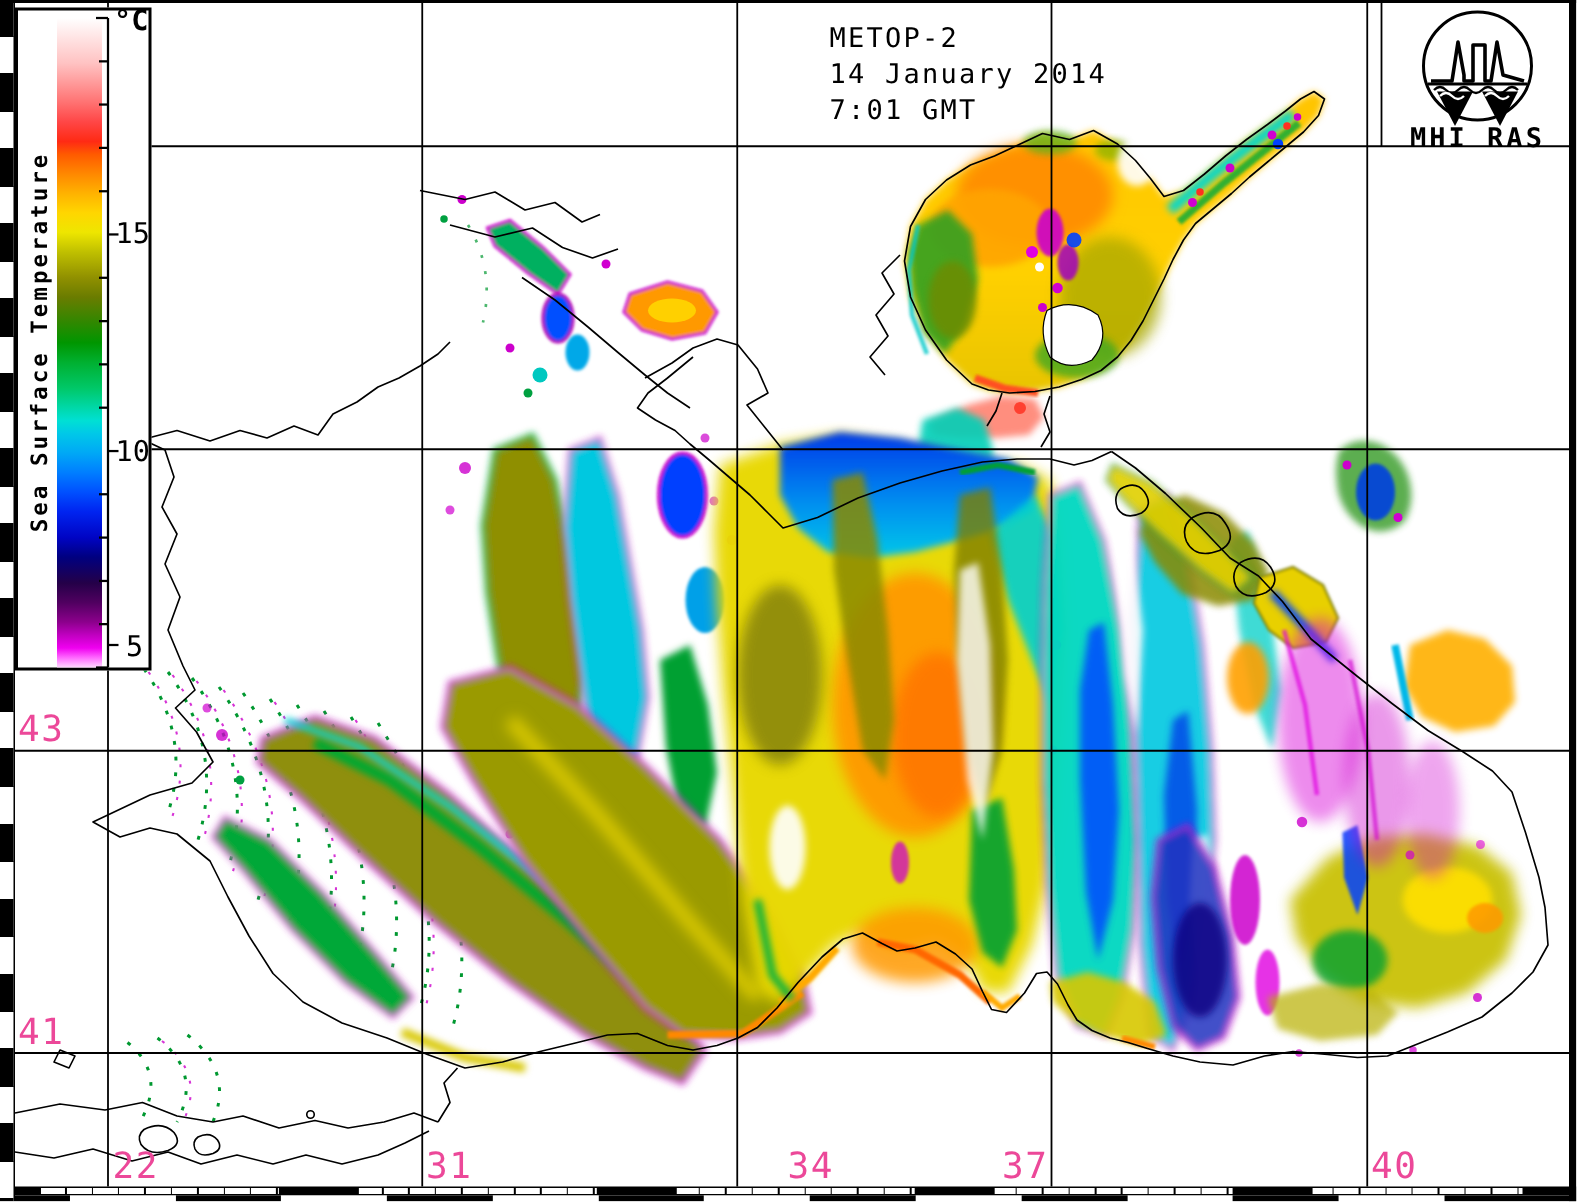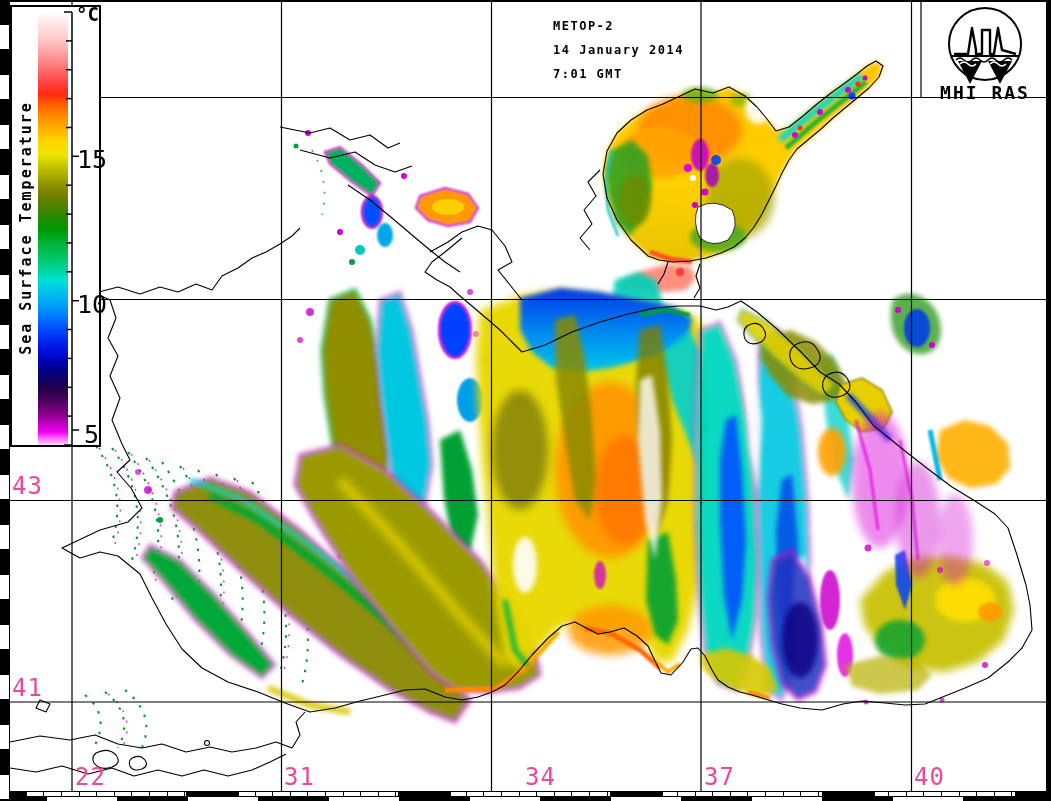--- a/index.html
+++ b/index.html
@@ -34,34 +34,34 @@
       #ffffff 0%, #ffe4e4 3%, #ffc2c2 7%, #ff9a9a 10%, #ff7272 13%, #ff4646 16%,
       #ff2a14 19%, #ff5a00 21%, #ff8800 24%, #ffb200 27%, #ffd600 30%, #eee600 33%,
       #c0c000 36%, #909000 40%, #6a7c00 43%, #2e8800 47%, #009600 50%, #00b030 53%,
       #00c868 57%, #00d8a8 60%, #00e0d4 62%, #00c8e8 64%, #00a8f6 67%, #007eff 70%,
       #0050ff 73%, #0024f0 76%, #0004c4 80%, #000080 83%, #240048 87%, #500060 90%,
       #8c008c 93%, #c000c0 95%, #f000f0 97%, #ff6aff 98.5%, #ffd8ff 100%);}
   #cbar-axis{position:absolute;left:0;top:0;z-index:23;}
   .cbar-title{position:absolute;left:26px;top:228px;transform:translate(-50%,-50%) rotate(-90deg);
       white-space:nowrap;font-size:15px;font-weight:bold;letter-spacing:2px;z-index:24;color:#000;}
   .cbar-unit{position:absolute;left:76px;top:3px;font-size:19px;font-weight:bold;z-index:24;color:#000;}
-  .cbar-tick{position:absolute;left:77px;width:30px;height:20px;font-size:25px;z-index:24;color:#000;}
+  .cbar-tick{position:absolute;left:77px;width:30px;height:20px;font-size:19px;z-index:24;color:#000;}
   .ct-15{top:145px;} .ct-10{top:290px;} .ct-5{top:420px;left:84px;}
   
   .header-block{position:absolute;left:553px;top:14px;z-index:24;color:#000;}
-  .header-block div{font-size:12px;font-weight:bold;letter-spacing:1.5px;line-height:24px;white-space:pre;}
+  .header-block div{font-size:18px;font-weight:normal;letter-spacing:1.5px;line-height:24px;white-space:pre;}
   
   .logo{position:absolute;left:938px;top:4px;width:94px;height:100px;z-index:24;}
   .logo-label{position:absolute;left:938px;top:82px;width:94px;text-align:center;
       font-size:18px;font-weight:bold;letter-spacing:2px;color:#000;z-index:25;}
   
   .geo-label{position:absolute;font-size:24px;color:#ec4899;z-index:24;letter-spacing:1px;}
   .lat-43{left:12px;top:472px;} .lat-41{left:12px;top:674px;}
   .lon-28{left:75px;top:763px;} .lon-31{left:284px;top:763px;text-align:right;} .lon-34{left:494px;top:763px;padding-left:31px;}
-  .lon-37{left:704px;top:763px;} .lon-40{left:914px;top:763px;}
+  .lon-37{left:668px;top:763px;} .lon-40{left:914px;top:763px;}
 </style>
 </head>
 <body>
 
 <div id="frame">
 
   <svg id="map-svg" width="1051" height="801" viewBox="0 0 1051 801">
     <defs>
       <filter id="b1" x="-30%" y="-30%" width="160%" height="160%">
           <feGaussianBlur stdDeviation="1.2"></feGaussianBlur>

